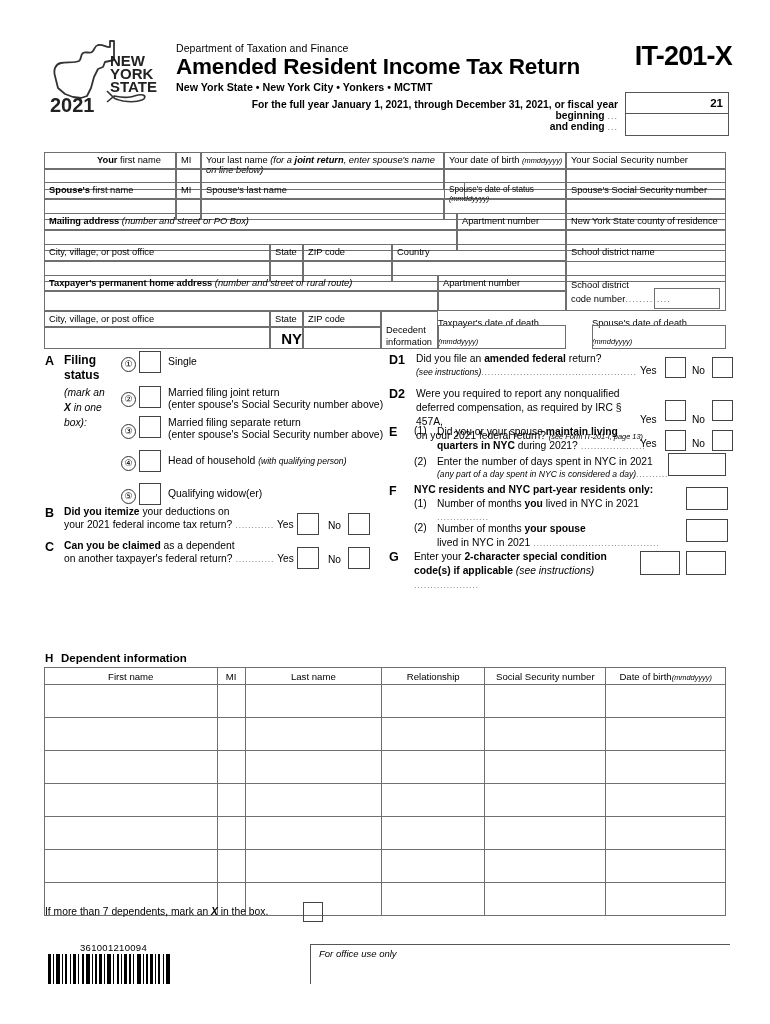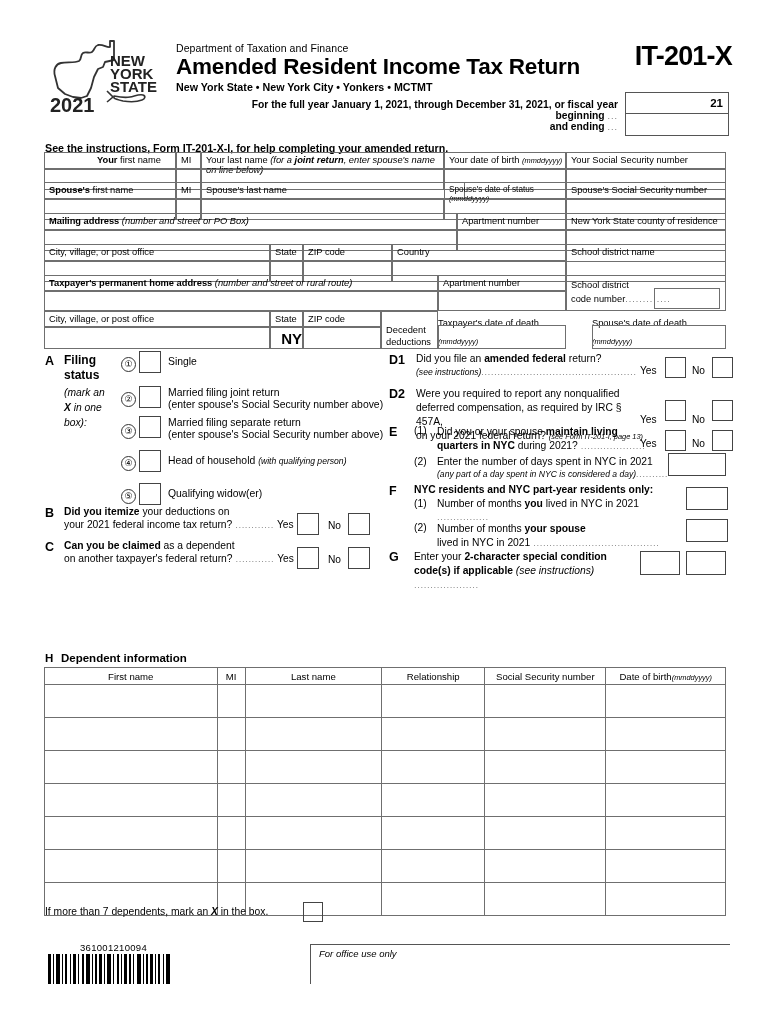--- a/index.html
+++ b/index.html
@@ -93,21 +93,20 @@
   </div>
   <div class="abs" id="fy-line2">
     <span>and ending</span>
     <span class="dots-sm">...</span>
   </div>
   <div class="abs bx" id="fy-box-begin">
     <span class="yr">21</span>
   </div>
   <div class="abs bx" id="fy-box-end"></div>
 
-  <div class="abs" id="instr-line">See the instructions, Form IT-201-X-I, for help completing your amended return.</div>
 
   <div class="abs bx cell" style="left:44px;top:152px;width:132px;height:17px;padding-left:48px;">
     <div class="lbl"><b>Your</b> first name</div>
   </div>
   <div class="abs bx cell" style="left:176px;top:152px;width:25px;height:17px;">
     <div class="lbl">MI</div>
   </div>
   <div class="abs bx cell" style="left:201px;top:152px;width:243px;height:17px;">
     <div class="lbl"><span>Your last name </span><i>(for a </i><span class="ib">joint return</span><i>, enter spouse's name on line below)</i></div>
   </div>
@@ -206,21 +205,21 @@
     <div class="lbl">ZIP code</div>
   </div>
   <div class="abs bx cell" style="left:44px;top:327px;width:226px;height:22px;"></div>
   <div class="abs bx cell" style="left:270px;top:327px;width:33px;height:22px;">
     <div style="font-size:15px;font-weight:bold;text-align:right;line-height:21px;">NY</div>
   </div>
   <div class="abs bx cell" style="left:303px;top:327px;width:78px;height:22px;"></div>
   <div class="abs bx cell" style="left:381px;top:311px;width:57px;height:38px;">
     <div class="lbl" style="padding-top:12px;line-height:1.3;">
       <span>Decedent</span><br>
-      <span>deductions</span>
+      <span>information</span>
     </div>
   </div>
   <div class="abs" style="left:438px;top:312px;width:128px;">
     <span class="lbl" style="padding:0;"><span>Taxpayer's date of death </span><i class="tiny">(mmddyyyy)</i></span>
   </div>
   <div class="abs bx cell" style="left:438px;top:325px;width:128px;height:24px;"></div>
   <div class="abs" style="left:592px;top:312px;width:134px;">
     <span class="lbl" style="padding:0;"><span>Spouse's date of death </span><i class="tiny">(mmddyyyy)</i></span>
   </div>
   <div class="abs bx cell" style="left:592px;top:325px;width:134px;height:24px;"></div>

